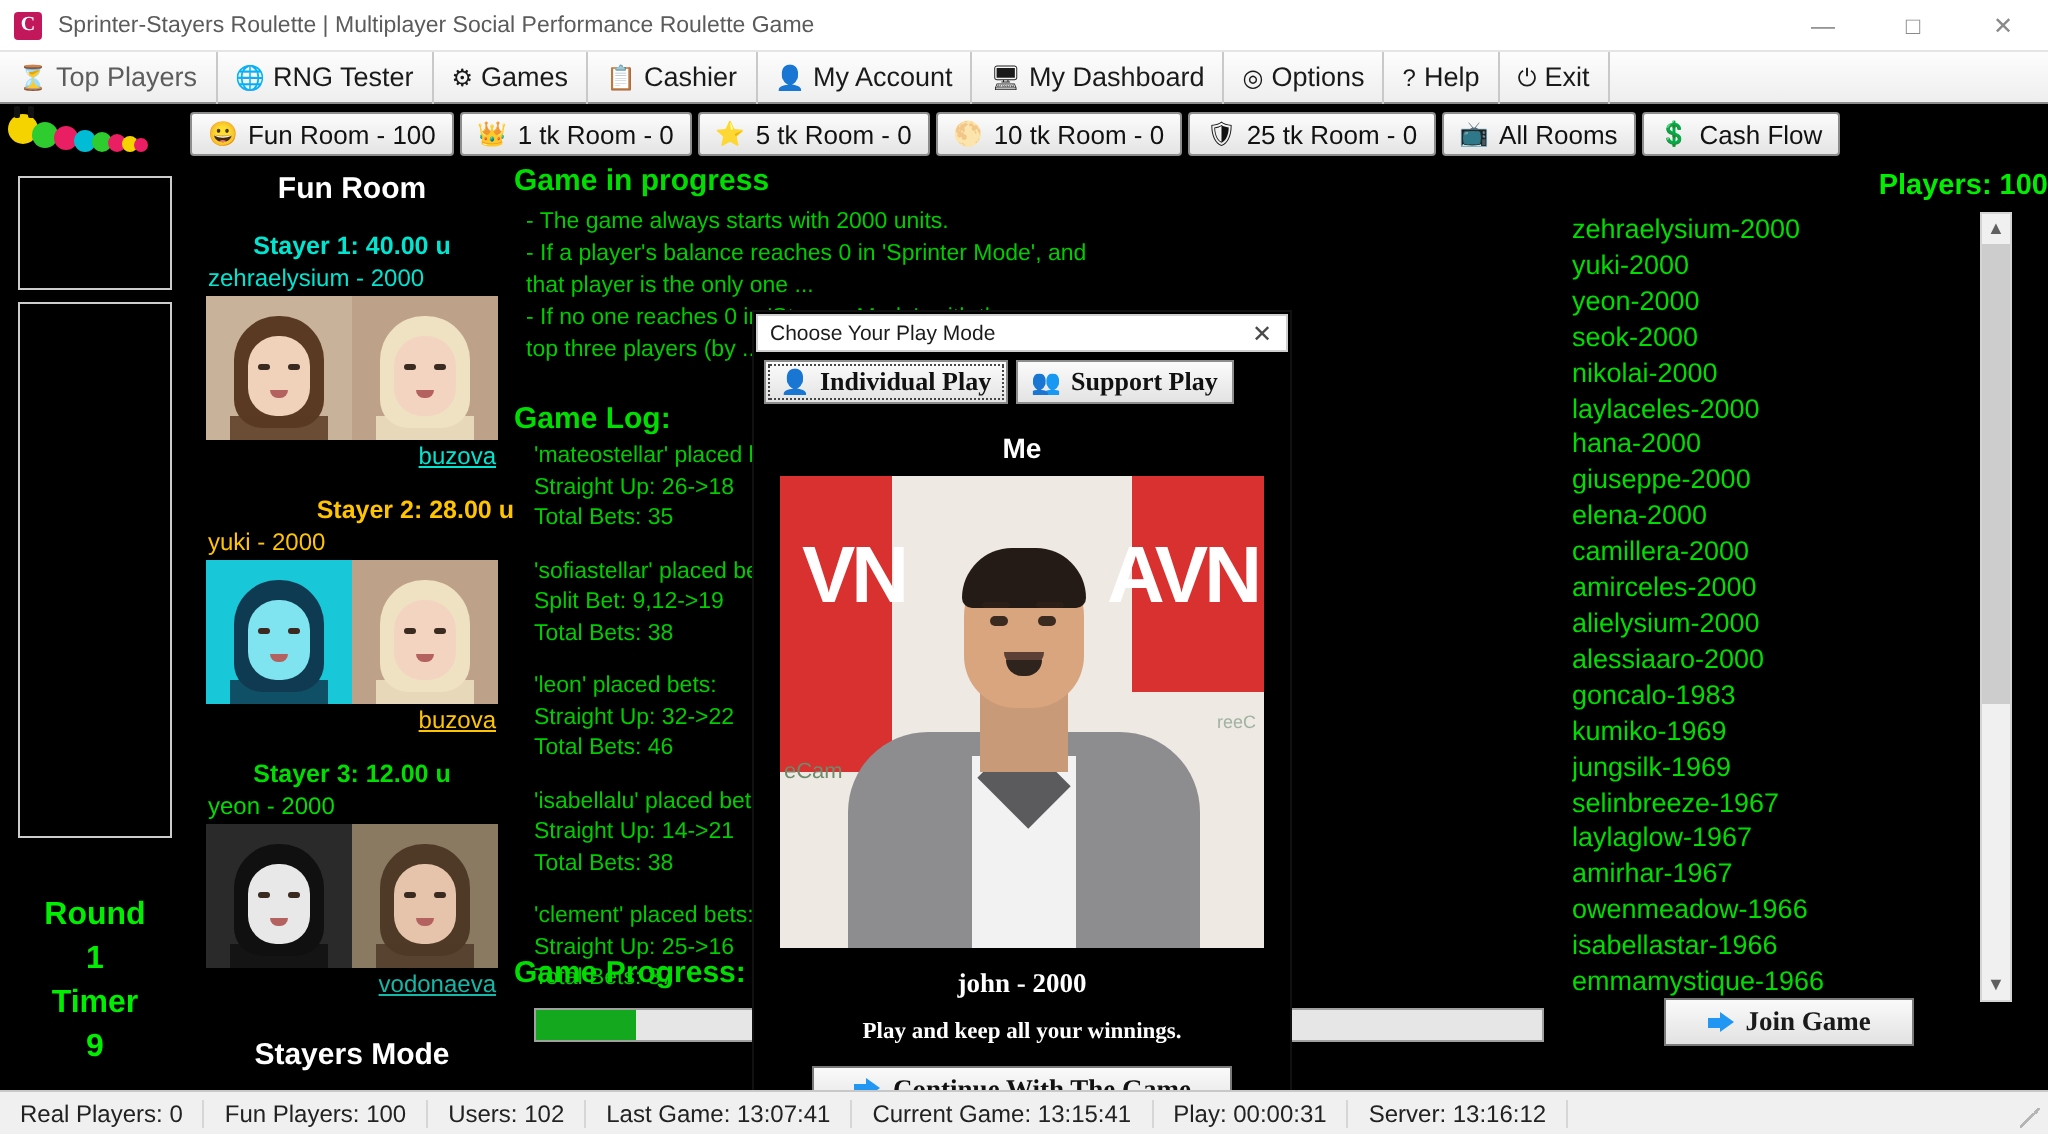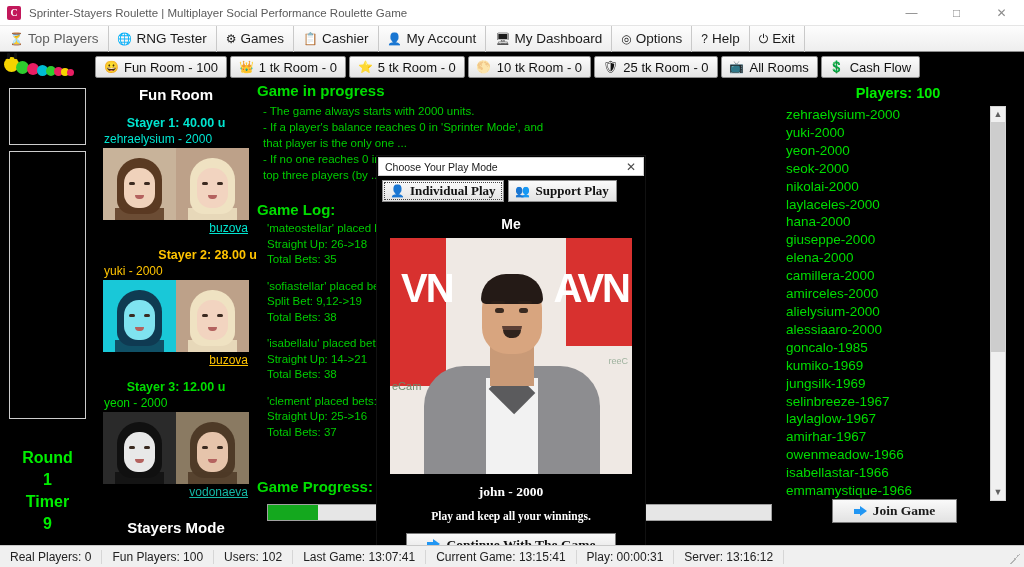--- a/index.html
+++ b/index.html
@@ -102,21 +102,21 @@
   .logblock { margin-bottom: 11px; }
   .progresshdr { position:absolute; left:0; bottom: 50px; color: #00dd00; font-size: 15px; font-weight: bold; }
   .progresswrap {
     position:absolute; left: 10px; bottom: 24px; width: 505px; height: 17px;
     background: #e6e6e6; border: 1px solid #a0a0a0;
   }
   .progressfill { height: 100%; background: #14a81e; }
 
   
   .players { position: absolute; left: 772px; top: 0; width: 252px; height: 463px; }
-  .playershdr { color: #00ee00; font-size: 14.5px; font-weight: bold; text-align:center; margin-top: 3px; }
+  .playershdr { color: #00ee00; font-size: 14.5px; font-weight: bold; text-align:right; margin-top: 3px; }
   .playerlistwrap { position: relative; margin-top: 5px; height: 395px; }
   .playerlist {
     position: absolute; left: 14px; top: 0; width: 196px; height: 395px;
     overflow: hidden; color: #00dd00; font-size: 13.5px; line-height: 17.9px;
   }
   .scroll {
     position: absolute; right: 18px; top: 0; width: 16px; height: 395px;
     background: #f0f0f0; border: 1px solid #d4d4d4;
   }
   .scroll .arrow {
@@ -402,20 +402,25 @@
             <div>'mateostellar' placed bets:</div>
             <div>Straight Up: 26-&gt;18</div>
             <div>Total Bets: 35</div>
           </div>
           <div class="logblock">
             <div>'sofiastellar' placed bets:</div>
             <div>Split Bet: 9,12-&gt;19</div>
             <div>Total Bets: 38</div>
           </div>
           <div class="logblock">
+            <div>'leon' placed bets:</div>
+            <div>Straight Up: 32-&gt;22</div>
+            <div>Total Bets: 46</div>
+          </div>
+          <div class="logblock">
             <div>'isabellalu' placed bets:</div>
             <div>Straight Up: 14-&gt;21</div>
             <div>Total Bets: 38</div>
           </div>
           <div class="logblock">
             <div>'clement' placed bets:</div>
             <div>Straight Up: 25-&gt;16</div>
             <div>Total Bets: 37</div>
           </div>
         </div>
@@ -435,21 +440,21 @@
             <div>seok-2000</div>
             <div>nikolai-2000</div>
             <div>laylaceles-2000</div>
             <div>hana-2000</div>
             <div>giuseppe-2000</div>
             <div>elena-2000</div>
             <div>camillera-2000</div>
             <div>amirceles-2000</div>
             <div>alielysium-2000</div>
             <div>alessiaaro-2000</div>
-            <div>goncalo-1985</div>
+            <div>goncalo-1983</div>
             <div>kumiko-1969</div>
             <div>jungsilk-1969</div>
             <div>selinbreeze-1967</div>
             <div>laylaglow-1967</div>
             <div>amirhar-1967</div>
             <div>owenmeadow-1966</div>
             <div>isabellastar-1966</div>
             <div>emmamystique-1966</div>
             <div>camille123-1966</div>
           </div>

